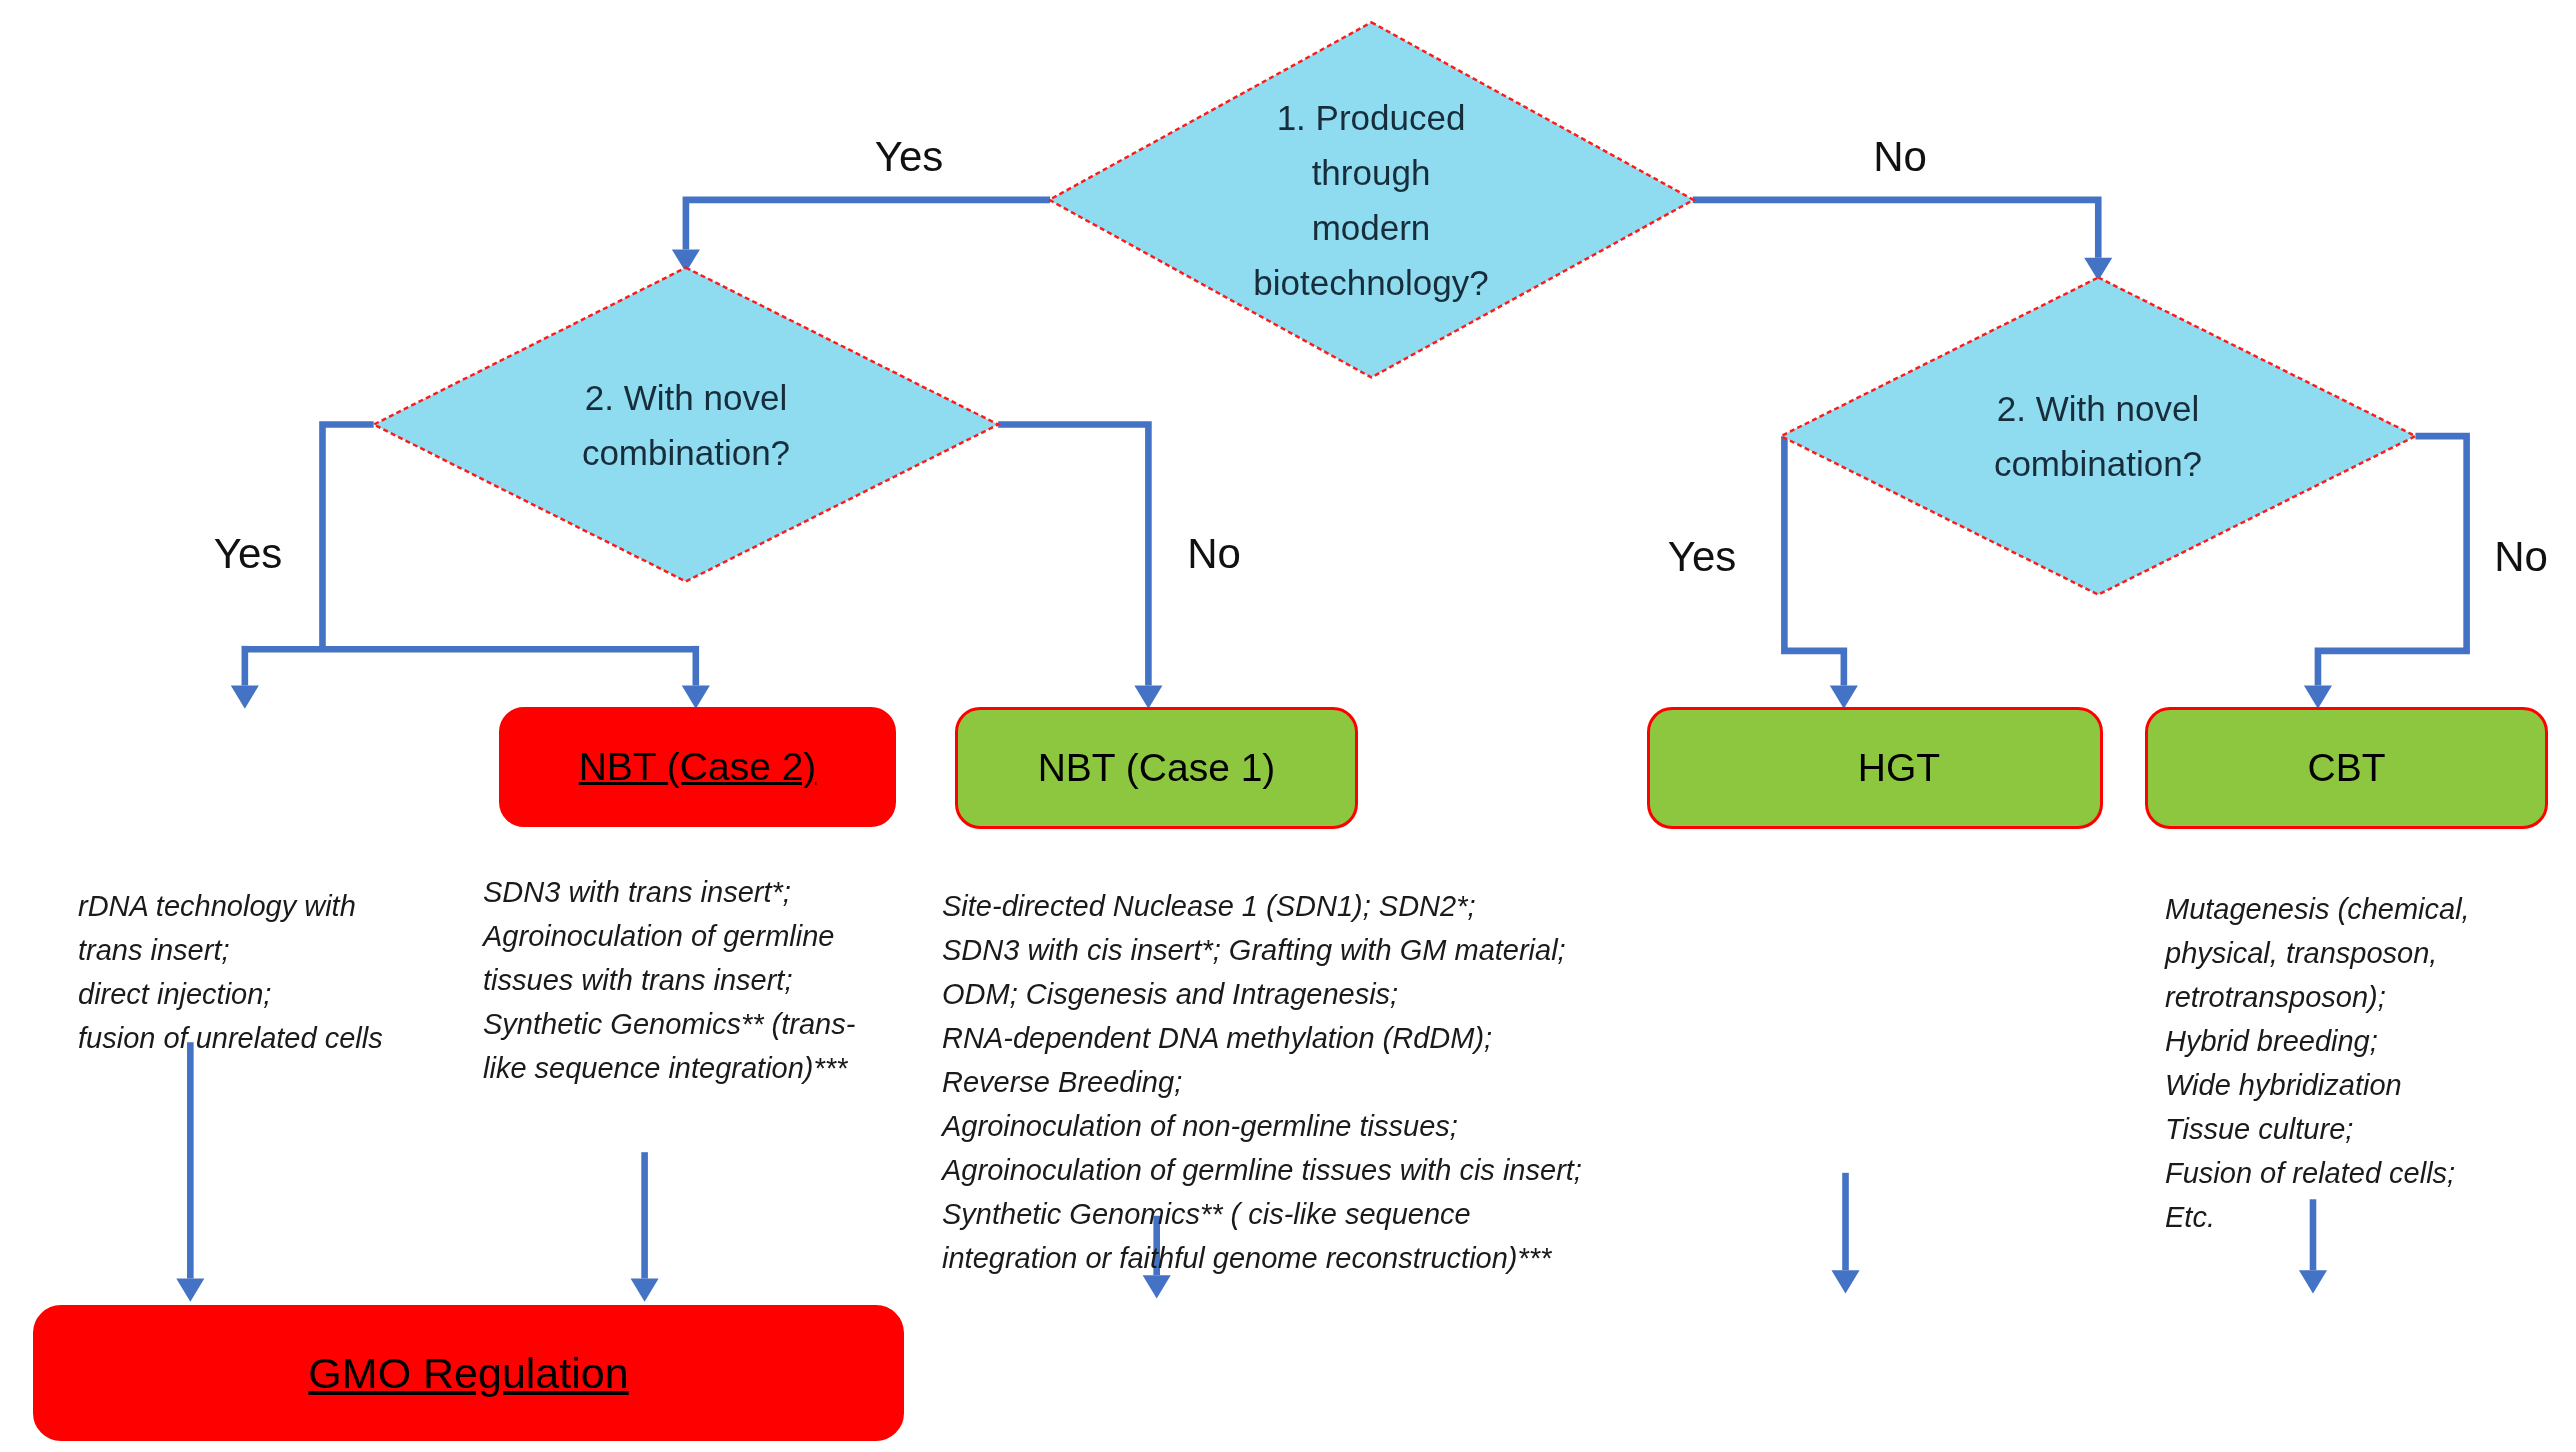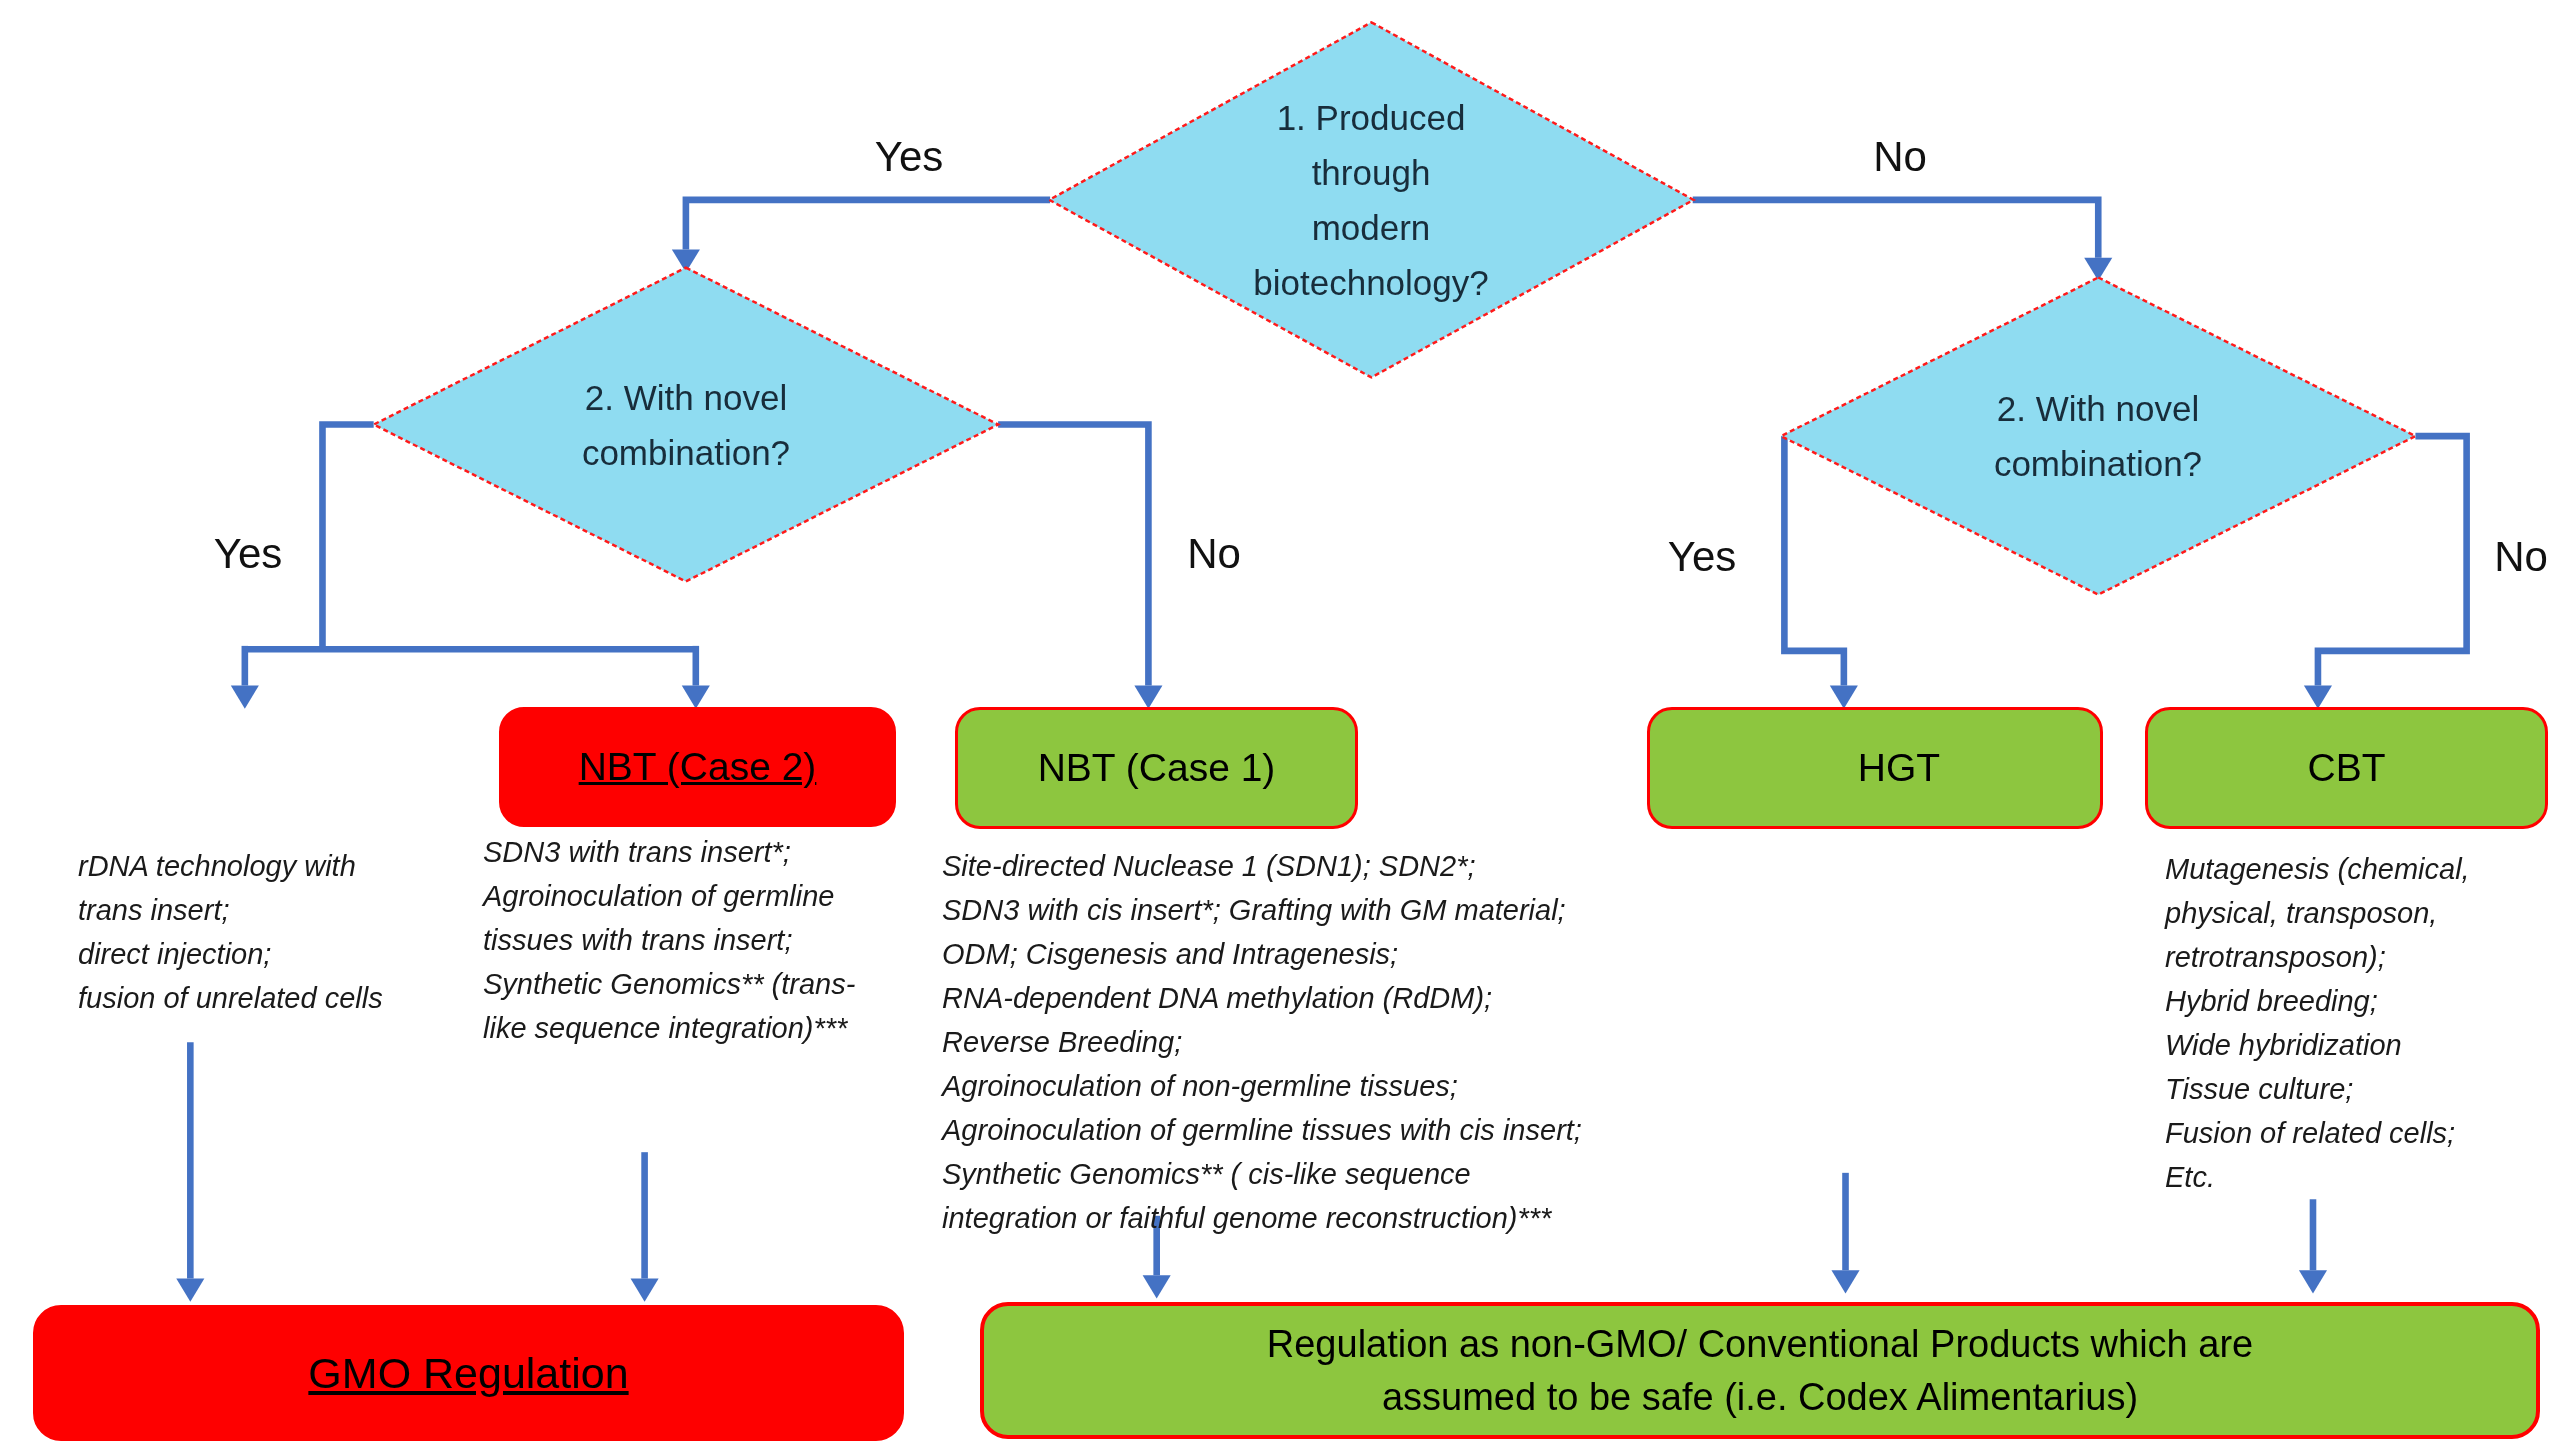--- a/index.html
+++ b/index.html
@@ -49,20 +49,21 @@
   .node.red   { background:var(--red-box, #FE0000); border:2.5px solid var(--red-box, #FE0000); }
   .node.green { background:var(--green-box, #8DC63F); border:3.3px solid var(--green-box-border, #FF0000); }
 
   .desc {
     position:absolute;
     white-space:pre-line;
     font-style:italic;
     font-size:29px;
     line-height:44px;
     color:#1a1a1a;
+    margin-top:40px;
   }
 
   .branch-label {
     position:absolute;
     transform:translate(-50%,-50%);
     font-size:42px;
     color:#111111;
   }
 
   .outcome {
@@ -208,17 +209,15 @@
   <div class="desc" style="left:2165px; top:847px; width:397px;">Mutagenesis (chemical,
 physical, transposon,
 retrotransposon);
 Hybrid breeding;
 Wide hybridization
 Tissue culture;
 Fusion of related cells;
 Etc.</div>
 
   <div class="outcome" id="outcome-gmo-regulation">GMO Regulation</div>
-  <div class="outcome" id="outcome-non-gmo">Regulation as non-GMO/ Conventional Products which are
-assumed to be safe (i.e. Codex Alimentarius)</div>
 
 </div>
 
 
 </body></html>

